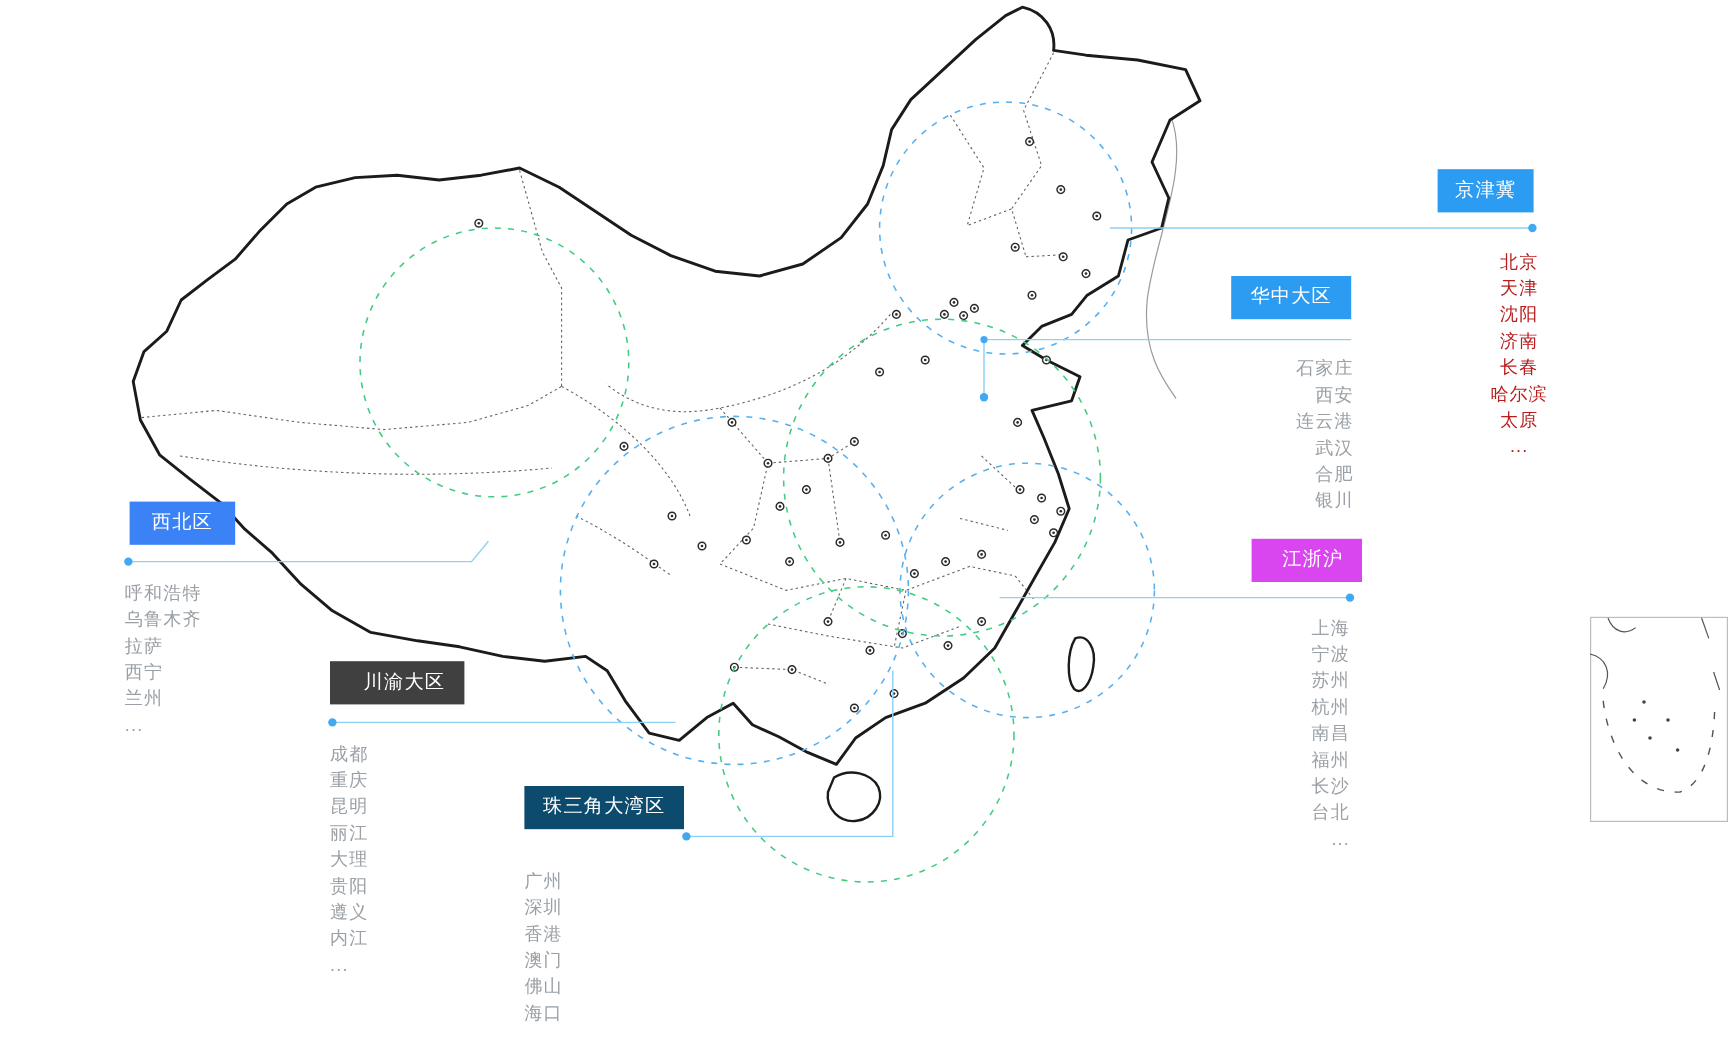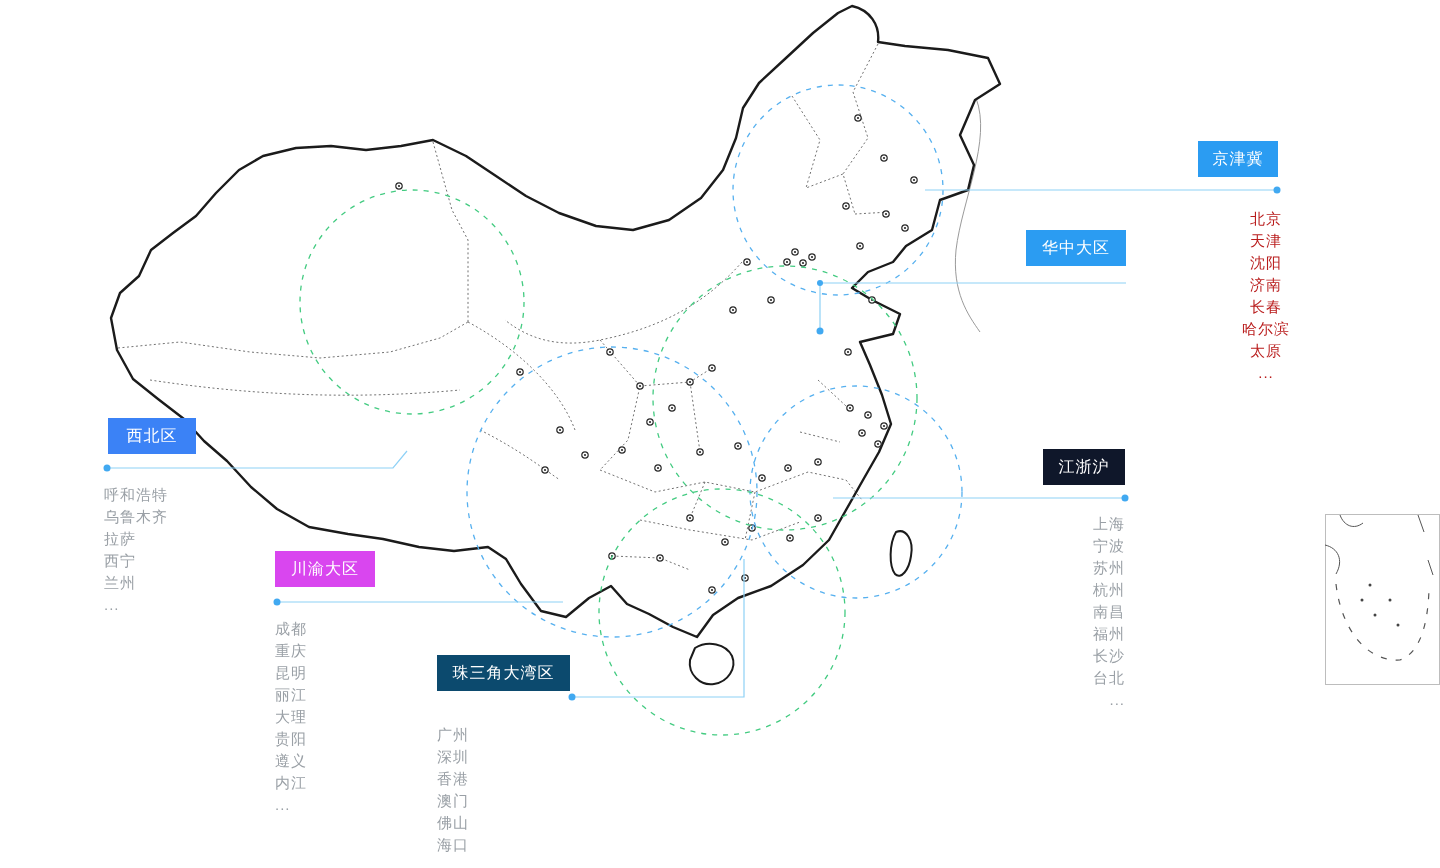--- a/index.html
+++ b/index.html
@@ -194,35 +194,43 @@
       <circle class="inset-dot" cx="1375" cy="615" r="1.5"></circle>
       <circle class="inset-dot" cx="1390" cy="600" r="1.5"></circle>
       <circle class="inset-dot" cx="1398" cy="625" r="1.5"></circle>
       <circle class="inset-dot" cx="1370" cy="585" r="1.5"></circle>
     </g>
   </svg>
 
   <div class="tag pos-jjj" style="background-color: rgb(43, 156, 242);">京津冀</div>
   <div class="tag pos-hz" style="background-color: rgb(43, 156, 242);">华中大区</div>
   <div class="tag pos-xb" style="background-color: #3b82f6;">西北区</div>
-  <div class="tag pos-cy" style="background-color: #d946ef;">川渝大区</div>
+  <div class="tag pos-cy" style="background-color: #404040; padding-left: 12px;">川渝大区</div>
   <div class="tag pos-zsj" style="background-color: #0c4a6e;">珠三角大湾区</div>
-  <div class="tag pos-jzh" style="background-color: #0f172a;">江浙沪</div>
+  <div class="tag pos-jzh" style="background-color: #d946ef; padding-left: 10px;">江浙沪</div>
 
   <div class="citylist dark pos-jjj-list">
     <div class="ci">北京</div>
     <div class="ci">天津</div>
     <div class="ci">沈阳</div>
     <div class="ci">济南</div>
     <div class="ci">长春</div>
     <div class="ci">哈尔滨</div>
     <div class="ci">太原</div>
     <div class="ci">...</div>
   </div>
 
+  <div class="citylist pos-hz-list">
+    <div class="ci">石家庄</div>
+    <div class="ci">西安</div>
+    <div class="ci">连云港</div>
+    <div class="ci">武汉</div>
+    <div class="ci">合肥</div>
+    <div class="ci">银川</div>
+  </div>
 
   <div class="citylist pos-xb-list">
     <div class="ci">呼和浩特</div>
     <div class="ci">乌鲁木齐</div>
     <div class="ci">拉萨</div>
     <div class="ci">西宁</div>
     <div class="ci">兰州</div>
     <div class="ci">...</div>
   </div>
 

